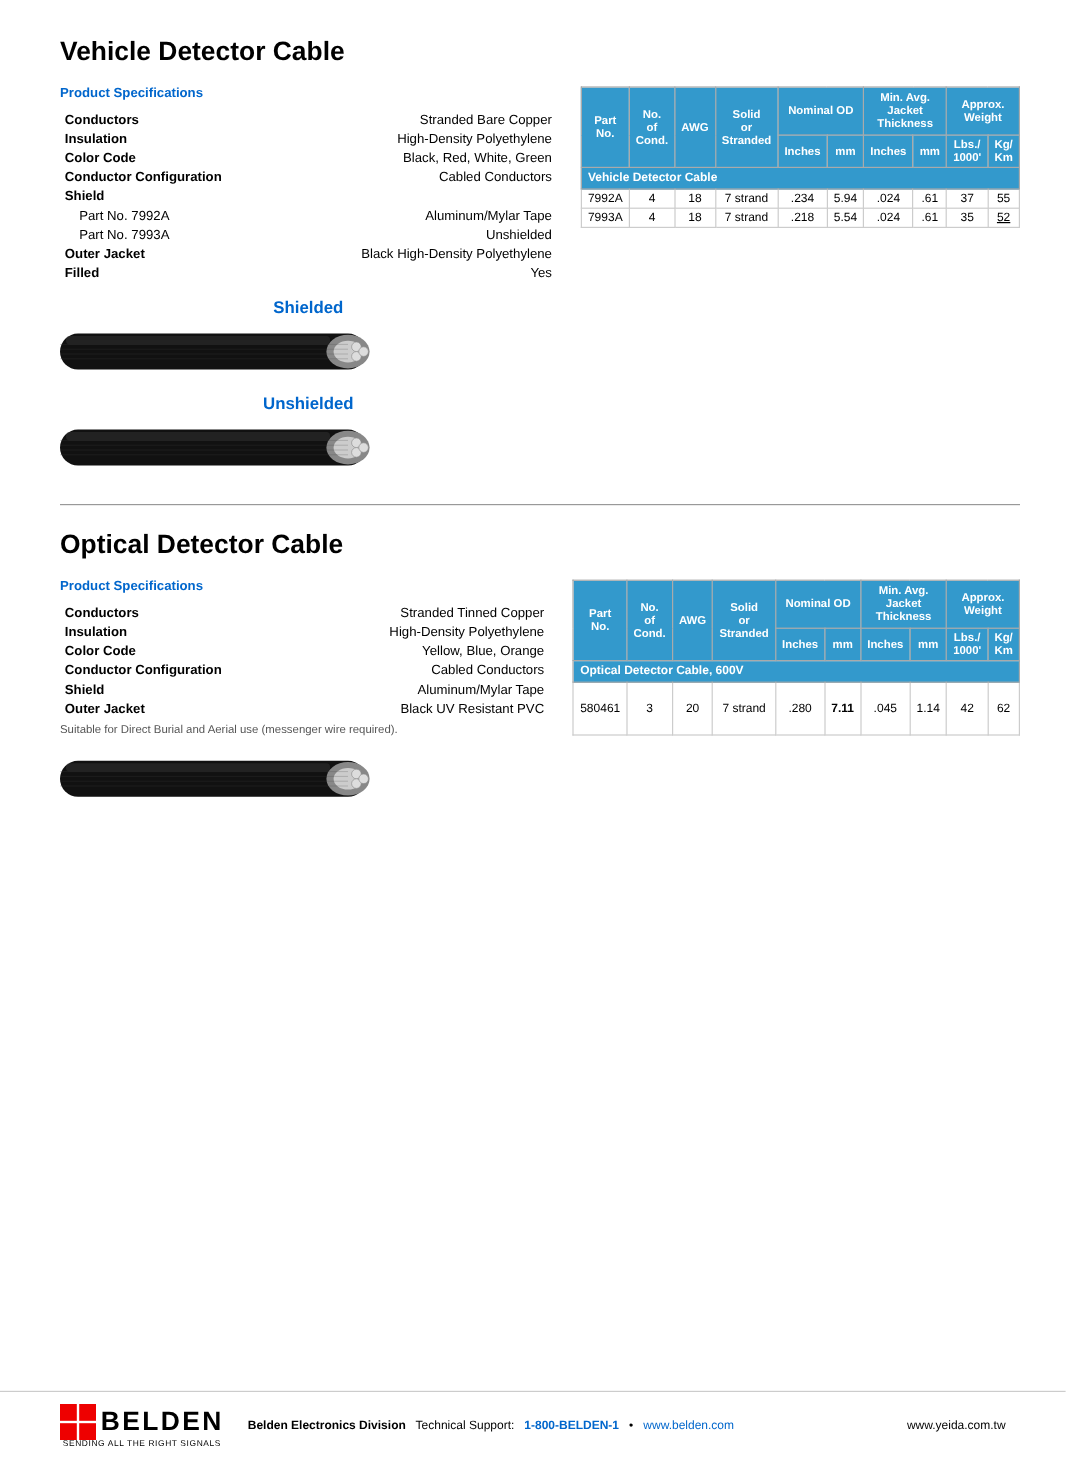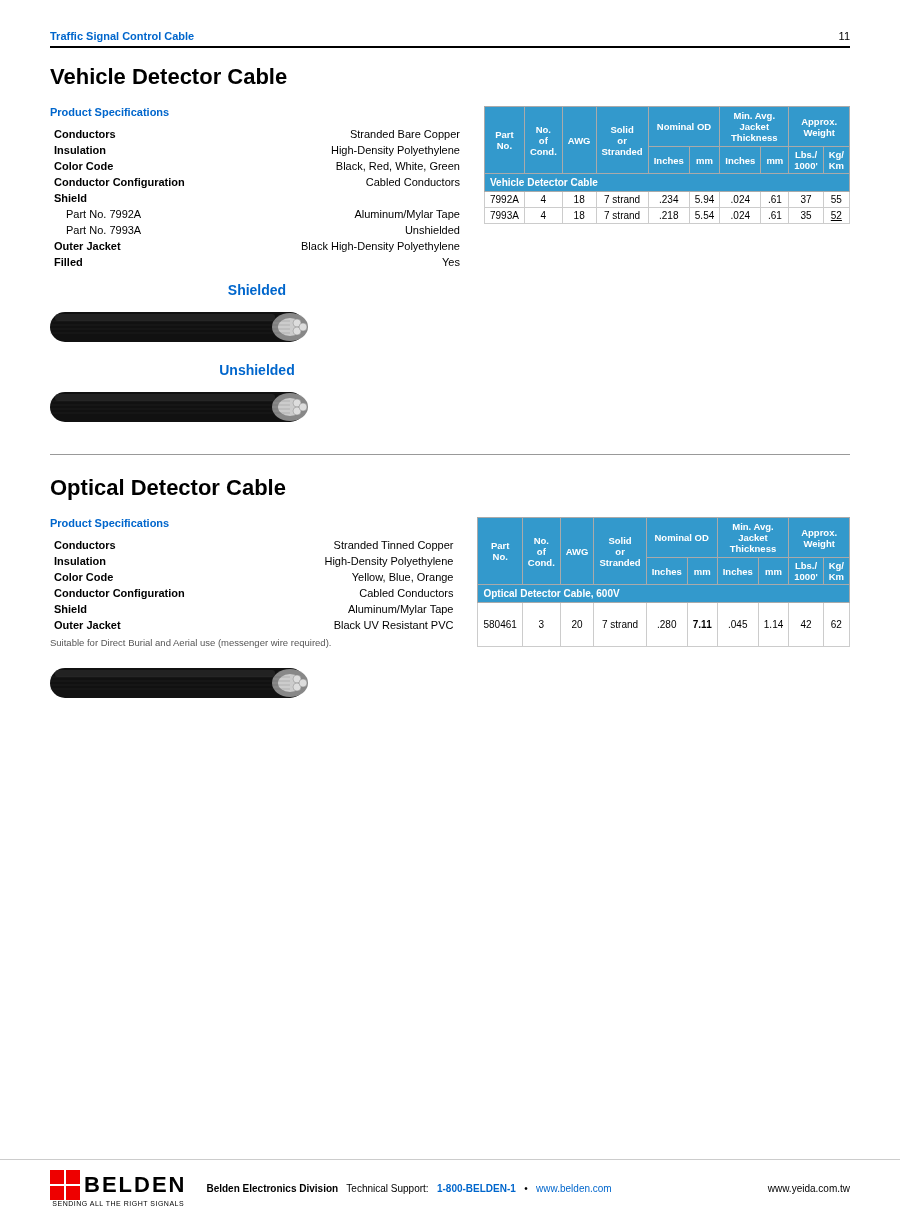--- a/index.html
+++ b/index.html
@@ -72,21 +72,21 @@
     }
     .divider {
       border: none;
       border-top: 1px solid #999;
       margin: 20px 0;
     }
     .footer {
       position: absolute;
       bottom: 20px;
       left: 0;
-      right: 0;
+      right: 12px;
       display: flex;
       align-items: center;
       padding: 0 50px;
       border-top: 1px solid #ccc;
       padding-top: 10px;
       justify-content: flex-end;
     }
     .footer-logo {
       display: flex;
       flex-direction: column;
@@ -130,24 +130,20 @@
     .shielded-cable, .unshielded-cable {
       display: block;
       margin-bottom: 4px;
     }
   </style>
 </head>
 <body>
 
 <div class="page">
 
-  <div class="header-bar">
-    <span class="header-title">Traffic Signal Control Cable</span>
-    <span class="header-page">11</span>
-  </div>
 
   <div style="position:relative; margin-bottom:20px;">
     <div class="section-title">Vehicle Detector Cable</div>
 
     <div style="display:flex; gap:20px;">
 
       <div style="flex:1; min-width:300px;">
         <div class="product-specs-title">Product Specifications</div>
         <table class="specs-table">
           <tbody id="vehicle-specs-tbody">

